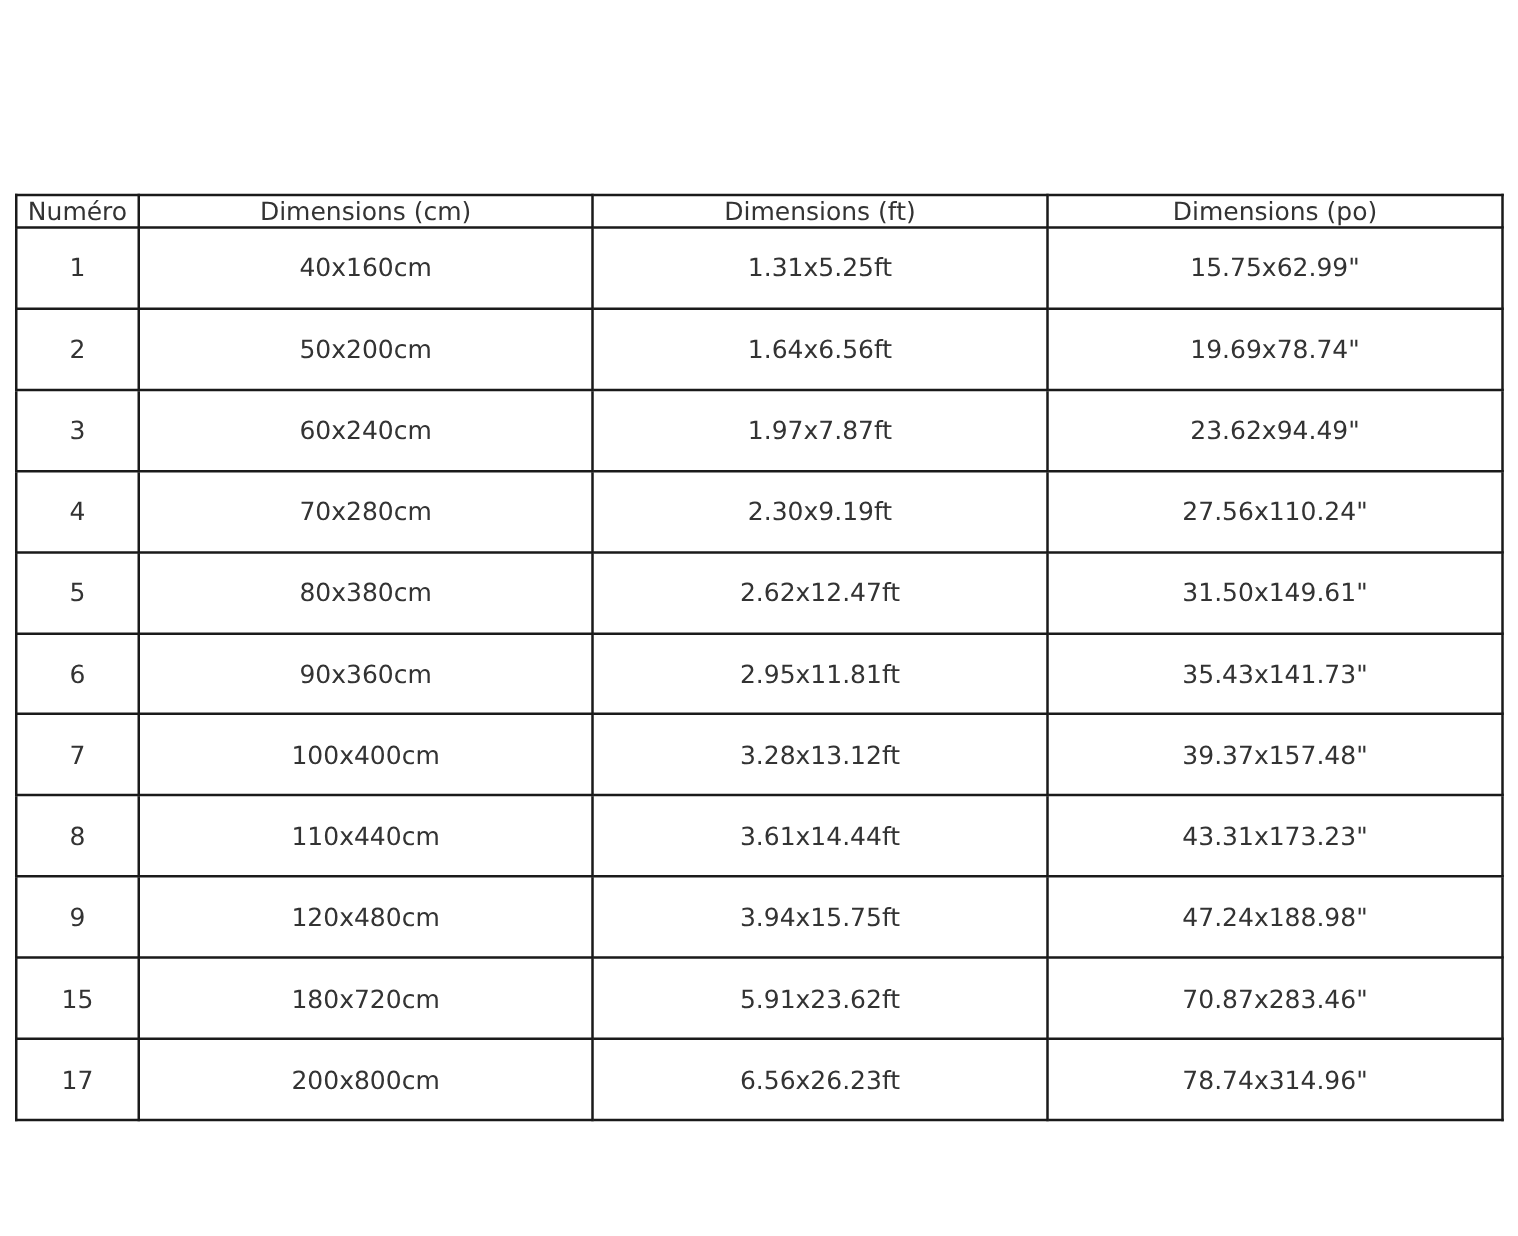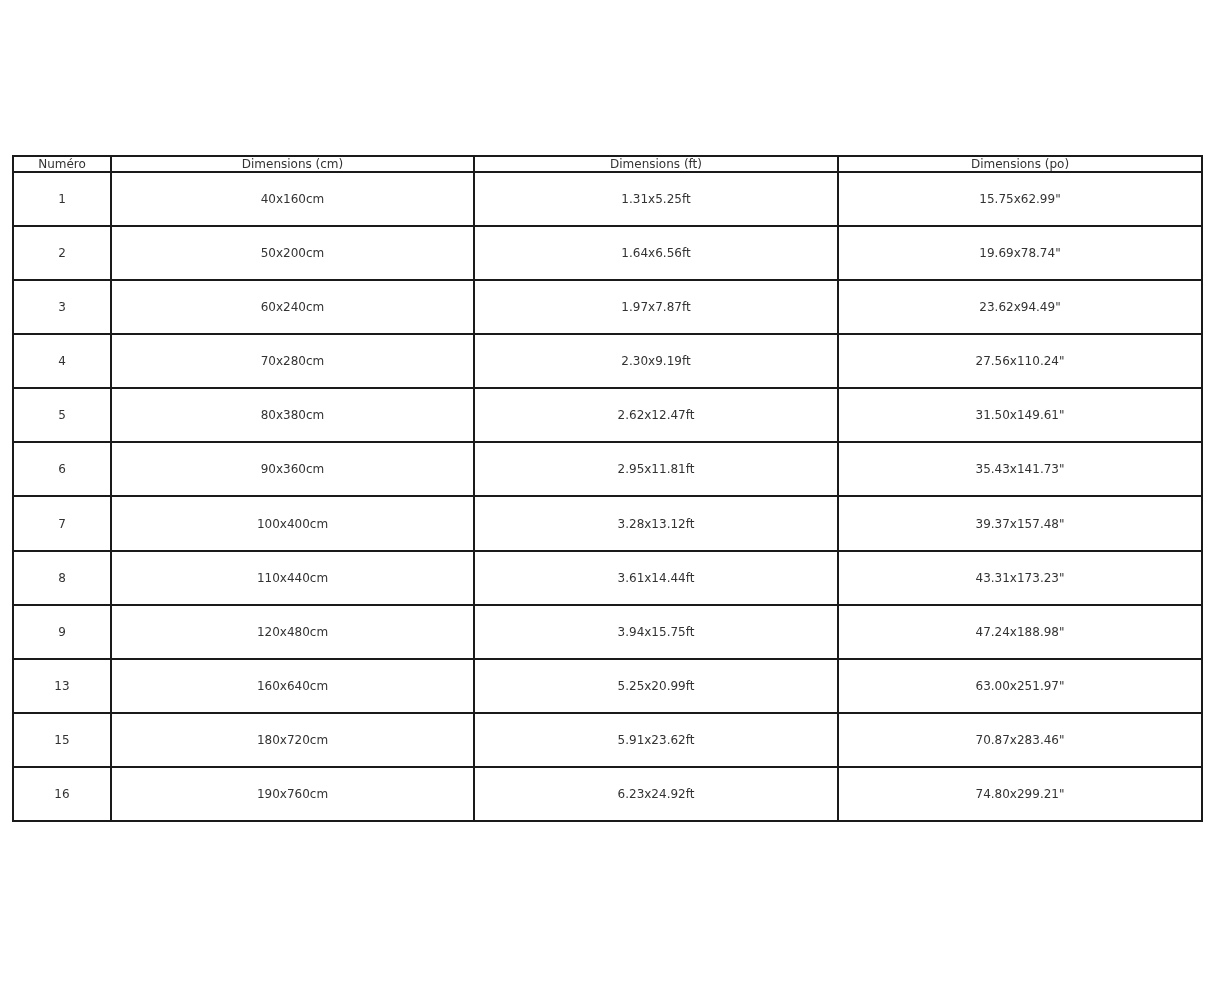--- a/index.html
+++ b/index.html
@@ -13,22 +13,22 @@
   }
   .table-wrap {
     position: absolute;
     left: 12px;
     top: 155px;
   }
   table.dim-table {
     border-collapse: collapse;
     table-layout: fixed;
     width: 1189px;
-    height: 667px;
-    font-size: 12px;
+    height: 742px;
+    font-size: 20px;
     color: #333333;
   }
   table.dim-table th,
   table.dim-table td {
     border: 2px solid #1a1a1a;
     text-align: center;
     vertical-align: middle;
     padding: 0;
     font-weight: normal;
     white-space: nowrap;
@@ -107,32 +107,26 @@
           <td>3.61x14.44ft</td>
           <td>43.31x173.23"</td>
         </tr>
         <tr>
           <td>9</td>
           <td>120x480cm</td>
           <td>3.94x15.75ft</td>
           <td>47.24x188.98"</td>
         </tr>
         <tr>
-          <td>13</td>
-          <td>160x640cm</td>
-          <td>5.25x20.99ft</td>
-          <td>63.00x251.97"</td>
-        </tr>
-        <tr>
           <td>15</td>
           <td>180x720cm</td>
           <td>5.91x23.62ft</td>
           <td>70.87x283.46"</td>
         </tr>
         <tr>
-          <td>16</td>
-          <td>190x760cm</td>
-          <td>6.23x24.92ft</td>
-          <td>74.80x299.21"</td>
+          <td>17</td>
+          <td>200x800cm</td>
+          <td>6.56x26.23ft</td>
+          <td>78.74x314.96"</td>
         </tr>
       </tbody>
   </table>
 </div>
 
 </body></html>

